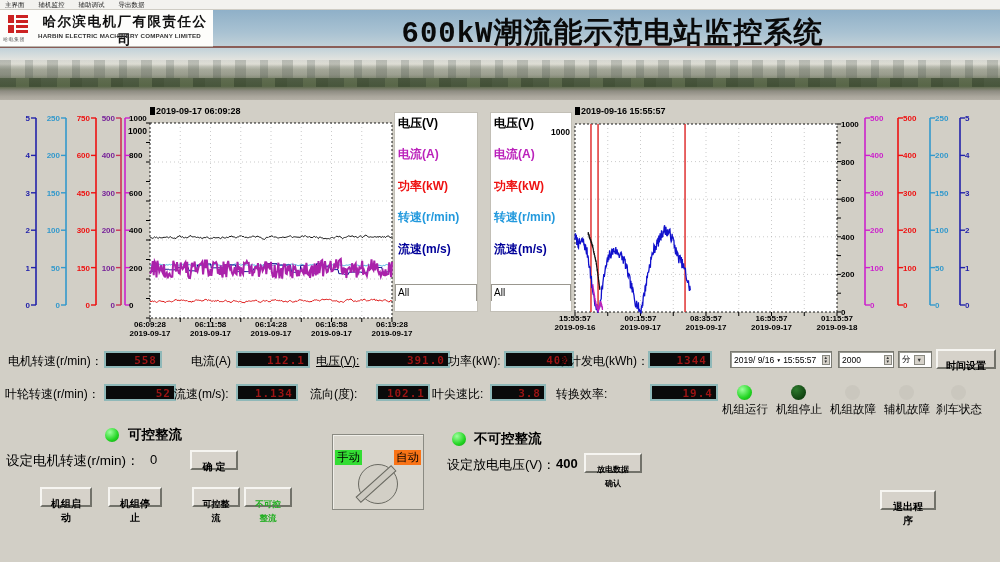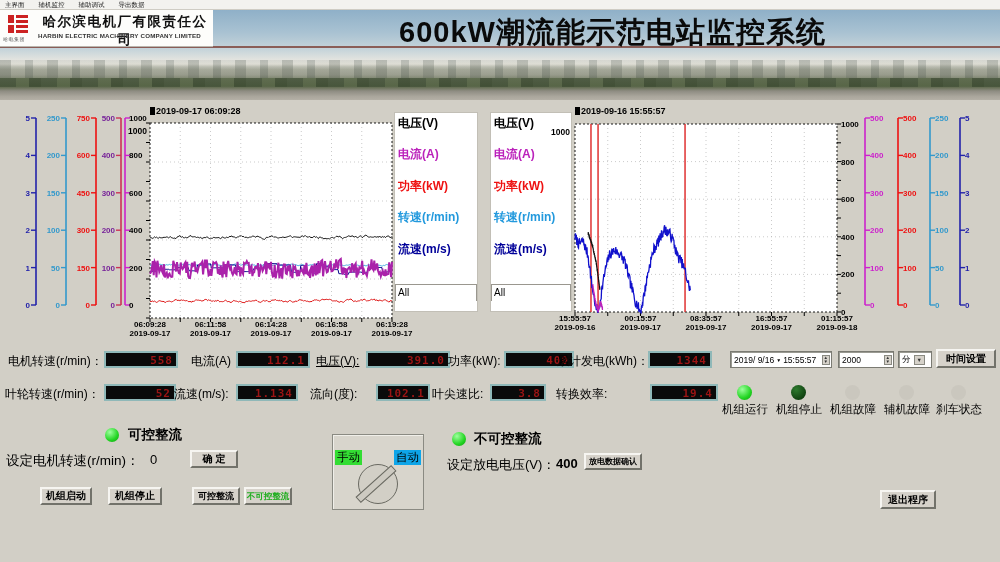--- a/index.html
+++ b/index.html
@@ -13,21 +13,21 @@
   
   .banner{position:absolute;left:0;top:10px;width:1000px;height:90px;overflow:hidden;}
   .photo{position:absolute;inset:0;
     background:linear-gradient(180deg,#8fb0c8 0%,#a9c2d2 25%,#c6d4da 44%,#e2e3df 55%,#ecebe3 60%,#c2c4b8 63%,#a8ab9c 66%,#989c8c 72%,#6d765c 78%,#52603f 84%,#8e8c82 90%,#aaa69c 96%,#b4b0a6 100%);}
   .city{position:absolute;left:0;top:55%;width:100%;height:20%;opacity:.6;
     background:repeating-linear-gradient(90deg,rgba(110,116,106,.65) 0 11px,rgba(168,170,158,.35) 11px 25px,rgba(92,100,92,.55) 25px 33px,rgba(150,152,140,.3) 33px 47px);}
   .trees{position:absolute;left:0;top:76%;width:100%;height:10%;opacity:.8;
     background:repeating-linear-gradient(90deg,#46543c 0 16px,#5a684a 16px 29px,#3e4c34 29px 41px);}
   .redline{position:absolute;left:0;top:36px;width:100%;height:2px;background:#7c4036;opacity:.8;}
   .main-title{position:absolute;left:0;right:0;top:3px;text-align:center;padding-left:225px;
-    font-family:Liberation Sans, sans-serif;font-weight:bold;font-size:29px;color:#0a0a0a;letter-spacing:1px;}
+    font-family:Liberation Mono, monospace;font-weight:bold;font-size:29px;color:#0a0a0a;letter-spacing:1px;}
   .logo-box{position:absolute;left:0;top:0;width:213px;height:37px;background:#fdfdfb;border-bottom:1px solid #b9b6ae;}
   .logo-glyph{position:absolute;left:7px;top:4px;width:22px;height:21px;}
   .logo-caption{position:absolute;left:3px;top:26px;width:30px;font-size:5px;color:#555;letter-spacing:.5px;}
   .company-cn{position:absolute;left:37px;top:3px;font-size:13.5px;font-weight:bold;color:#111;letter-spacing:1.5px;text-align:center;}
   .company-en{position:absolute;left:38px;top:22px;font-size:6.2px;color:#333;font-weight:bold;letter-spacing:.2px;}
   
   .chart-svg{position:absolute;}
   .legend{position:absolute;width:84px;height:200px;background:#fff;border:1px solid #c2bfb6;
     display:flex;flex-direction:column;justify-content:space-between;padding:4px 3px 0 3px;}
   .legend .li{font-size:12px;font-weight:bold;line-height:12px;}
@@ -38,21 +38,21 @@
   .led{position:absolute;height:17px;background:#0a0a0a;border:2px solid #8fb8b8;
     color:#9c1414;font-family:"DejaVu Sans Mono","Liberation Mono",monospace;
     font-size:11px;font-weight:bold;text-align:right;padding:1px 3px 0 0;letter-spacing:1px;}
   .win-input{position:absolute;height:17px;background:#fff;border:1px solid #7a7a72;
     box-shadow:inset 1px 1px 0 #9a9a92;font-size:8.5px;display:flex;align-items:center;padding:0 1px 0 3px;color:#000;}
   .spin{margin-left:auto;display:flex;flex-direction:column;line-height:4px;font-size:4.5px;color:#333;
     background:#d6d2ca;border:1px solid #8a8a82;padding:0 1px;}
   .drop{margin-left:3px;font-size:5.5px;color:#333;background:#d6d2ca;border:1px solid #8a8a82;padding:1px 2px;}
   .btn{position:absolute;background:#d6d2ca;border-top:2px solid #f6f5f1;border-left:2px solid #f6f5f1;
     border-right:2px solid #72726a;border-bottom:2px solid #72726a;
-    font-size:10px;font-weight:bold;color:#000;text-align:center;line-height:14px;padding:0;}
+    font-size:10px;font-weight:bold;color:#000;text-align:center;line-height:14px;padding:8px;}
   .light{position:absolute;width:15px;height:15px;border-radius:50%;}
   .light.on{background:radial-gradient(circle at 35% 30%,#9dff9d,#22d522 60%,#0f9a0f);}
   .light.dark{background:radial-gradient(circle at 35% 30%,#2d7a2d,#114311 70%);}
   .light.ghost{background:#cac7be;}
   .light-label{position:absolute;font-size:11.5px;color:#000;width:56px;text-align:center;white-space:nowrap;}
   .ctl-label{position:absolute;font-size:13px;color:#000;white-space:nowrap;}
   .ctl-label.b{font-weight:bold;font-size:13.5px;}
   .green-text{color:#1fae1f !important;}
   .knob-panel{position:absolute;background:#d8d5cc;border:1px solid #8a8a82;
     box-shadow:inset 1px 1px 0 #f0efe9;}
@@ -341,21 +341,21 @@
         <line x1="104.982" y1="24" x2="104.982" y2="212" stroke="#dd2222" stroke-width="1.4"></line>
         <line x1="112.056" y1="24" x2="112.056" y2="212" stroke="#dd2222" stroke-width="1.4"></line>
         <line x1="199.04" y1="24" x2="199.04" y2="212" stroke="#dd2222" stroke-width="1.4"></line>
         <polyline points="89.0,139.6 89.4,133.3 89.9,137.3 90.3,134.8 90.8,144.9 91.2,137.3 91.7,143.4 92.1,147.4 92.5,148.1 93.0,139.2 93.4,138.9 93.9,143.1 94.3,143.5 94.8,142.1 95.2,141.0 95.7,138.8 96.1,138.3 96.5,141.7 97.0,141.2 97.4,138.5 97.9,144.9 98.3,144.9 98.8,150.3 99.2,144.6 99.6,145.0 100.1,151.3 100.5,154.5 101.0,147.3 101.4,157.6 101.9,155.4 102.3,157.6 102.7,164.7 103.2,168.0 103.6,166.0 104.1,167.8 104.5,178.5 105.0,176.4 105.4,176.4 105.8,186.8 106.3,186.2 106.7,191.3 107.2,194.2 107.6,194.7 108.1,195.1 108.5,201.9 109.0,206.1 109.4,201.1 109.8,206.2 110.3,210.0 110.7,204.1 111.2,210.1 111.6,212.0 112.1,212.0 112.5,207.5 112.9,208.5 113.4,206.3 113.8,206.5 114.3,200.5 114.7,200.1 115.2,198.7 115.6,188.9 116.0,185.6 116.5,189.5 116.9,182.8 117.4,178.2 117.8,174.1 118.3,177.0 118.7,174.1 119.2,169.1 119.6,165.4 120.0,167.1 120.5,165.7 120.9,160.8 121.4,157.3 121.8,162.2 122.3,154.6 122.7,160.1 123.1,157.9 123.6,150.3 124.0,152.3 124.5,157.1 124.9,158.3 125.4,155.3 125.8,149.2 126.2,149.4 126.7,154.7 127.1,151.1 127.6,148.0 128.0,151.1 128.5,151.9 128.9,151.9 129.3,153.8 129.8,147.1 130.2,154.5 130.7,149.8 131.1,149.9 131.6,152.9 132.0,155.1 132.5,152.7 132.9,155.0 133.3,157.8 133.8,155.3 134.2,155.1 134.7,152.7 135.1,152.2 135.6,153.7 136.0,160.1 136.4,155.9 136.9,157.6 137.3,163.6 137.8,157.2 138.2,157.0 138.7,160.4 139.1,158.8 139.5,168.9 140.0,163.4 140.4,168.4 140.9,164.3 141.3,166.9 141.8,176.2 142.2,177.1 142.6,172.9 143.1,175.0 143.5,174.9 144.0,177.0 144.4,188.3 144.9,180.9 145.3,189.3 145.8,183.1 146.2,192.5 146.6,186.9 147.1,189.4 147.5,192.9 148.0,195.4 148.4,199.0 148.9,202.6 149.3,205.8 149.7,206.9 150.2,206.6 150.6,200.9 151.1,209.0 151.5,207.0 152.0,206.6 152.4,202.3 152.8,211.7 153.3,208.8 153.7,210.3 154.2,212.0 154.6,211.0 155.1,212.0 155.5,205.3 156.0,207.9 156.4,203.5 156.8,204.2 157.3,196.1 157.7,194.0 158.2,195.2 158.6,196.2 159.1,185.3 159.5,191.4 159.9,183.6 160.4,185.6 160.8,175.8 161.3,178.2 161.7,172.9 162.2,172.2 162.6,172.1 163.0,169.6 163.5,164.3 163.9,166.5 164.4,167.8 164.8,157.9 165.3,158.5 165.7,156.4 166.1,152.9 166.6,153.6 167.0,154.4 167.5,153.5 167.9,144.6 168.4,145.5 168.8,152.8 169.3,148.8 169.7,146.0 170.1,150.0 170.6,144.4 171.0,139.5 171.5,143.8 171.9,137.8 172.4,146.6 172.8,135.5 173.2,142.4 173.7,139.5 174.1,133.2 174.6,139.5 175.0,139.7 175.5,130.2 175.9,137.8 176.3,134.8 176.8,137.0 177.2,130.7 177.7,133.5 178.1,127.4 178.6,125.2 179.0,130.6 179.5,134.9 179.9,126.7 180.3,131.4 180.8,136.3 181.2,131.4 181.7,129.3 182.1,134.4 182.6,133.6 183.0,132.1 183.4,129.5 183.9,129.1 184.3,133.7 184.8,139.9 185.2,141.8 185.7,140.7 186.1,133.7 186.5,138.3 187.0,136.8 187.4,139.2 187.9,140.5 188.3,148.2 188.8,144.7 189.2,150.9 189.6,154.4 190.1,147.2 190.5,152.6 191.0,156.2 191.4,152.1 191.9,153.1 192.3,156.5 192.8,163.1 193.2,159.4 193.6,155.6 194.1,155.4 194.5,157.4 195.0,163.3 195.4,157.0 195.9,168.3 196.3,159.0 196.7,167.9 197.2,165.9 197.6,163.3 198.1,169.2 198.5,167.9 199.0,168.1 199.4,168.5 199.8,174.3 200.3,178.5 200.7,180.4 201.2,181.1 201.6,182.9 202.1,180.8 202.5,180.8 202.9,186.6 203.4,190.9 203.8,185.8 204.3,190.3" fill="none" stroke="#1111cc" stroke-width="1.3"></polyline>
         <polyline points="102.1,133.8 102.1,134.7 102.2,133.9 102.2,132.0 102.3,132.9 102.3,133.4 102.4,132.9 102.4,132.5 102.5,133.8 102.5,135.6 102.6,134.6 102.6,135.3 102.6,134.8 102.7,134.7 102.7,133.9 102.8,135.8 102.8,133.8 102.9,135.5 102.9,134.6 103.0,134.8 103.0,137.0 103.1,137.1 103.1,135.1 103.1,135.1 103.2,134.8 103.2,135.4 103.3,135.6 103.3,135.8 103.4,135.4 103.4,138.1 103.5,138.3 103.5,137.8 103.6,138.5 103.6,138.2 103.6,138.5 103.7,139.1 103.7,137.8 103.8,137.1 103.8,139.0 103.9,137.4 103.9,139.5 104.0,139.3 104.0,139.8 104.0,139.3 104.1,137.5 104.1,139.9 104.2,139.7 104.2,139.6 104.3,138.8 104.3,139.9 104.4,139.0 104.4,141.1 104.5,140.4 104.5,139.3 104.5,140.4 104.6,139.0 104.6,141.4 104.7,139.0 104.7,140.6 104.8,140.3 104.8,141.3 104.9,141.5 104.9,142.2 105.0,140.6 105.0,142.7 105.0,141.4 105.1,142.8 105.1,141.4 105.2,142.2 105.2,142.0 105.3,143.1 105.3,140.8 105.4,143.5 105.4,142.2 105.5,142.4 105.5,142.9 105.5,142.4 105.6,144.2 105.6,141.8 105.7,143.2 105.7,142.0 105.8,144.7 105.8,144.0 105.9,144.0 105.9,145.0 106.0,145.2 106.0,144.9 106.0,144.4 106.1,146.0 106.1,146.3 106.2,143.7 106.2,145.9 106.3,144.0 106.3,144.1 106.4,146.6 106.4,145.5 106.5,145.9 106.5,145.3 106.5,146.9 106.6,147.3 106.6,147.0 106.7,145.9 106.7,146.2 106.8,146.1 106.8,147.0 106.9,148.2 106.9,147.9 107.0,147.0 107.0,147.6 107.0,147.3 107.1,149.5 107.1,149.0 107.2,149.1 107.2,149.0 107.3,148.2 107.3,149.9 107.4,151.5 107.4,151.6 107.5,151.1 107.5,150.7 107.5,151.6 107.6,152.1 107.6,150.8 107.7,152.9 107.7,151.3 107.8,151.8 107.8,151.2 107.9,151.4 107.9,153.2 107.9,152.5 108.0,153.8 108.0,154.3 108.1,154.4 108.1,152.7 108.2,153.7 108.2,153.0 108.3,153.6 108.3,154.0 108.4,153.0 108.4,153.2 108.4,154.9 108.5,155.3 108.5,155.8 108.6,155.6 108.6,155.6 108.7,156.3 108.7,156.6 108.8,157.0 108.8,155.3 108.9,155.8 108.9,156.8 108.9,156.5 109.0,158.1 109.0,156.8 109.1,157.5 109.1,157.8 109.2,158.7 109.2,158.3 109.3,157.2 109.3,159.7 109.4,157.4 109.4,159.1 109.4,158.8 109.5,159.2 109.5,160.4 109.6,160.0 109.6,160.7 109.7,160.8 109.7,160.7 109.8,161.7 109.8,161.9 109.9,159.8 109.9,160.4 109.9,161.7 110.0,161.1 110.0,161.6 110.1,160.8 110.1,161.5 110.2,161.3 110.2,163.7 110.3,164.8 110.3,164.5 110.4,162.9 110.4,164.6 110.4,163.4 110.5,164.2 110.5,164.4 110.6,166.5 110.6,165.6 110.7,166.2 110.7,167.5 110.8,165.8 110.8,166.5 110.9,167.0 110.9,167.9 110.9,167.2 111.0,169.4 111.0,170.3 111.1,168.9 111.1,170.9 111.2,171.0 111.2,168.9 111.3,169.8 111.3,169.4 111.4,170.5 111.4,170.2 111.4,171.6 111.5,171.4 111.5,172.4 111.6,173.0 111.6,172.1 111.7,172.2 111.7,173.5 111.8,174.5 111.8,173.3 111.8,175.4 111.9,175.1 111.9,174.8 112.0,176.3 112.0,174.6 112.1,175.5 112.1,175.7 112.2,177.7 112.2,176.3 112.3,178.3 112.3,178.9 112.3,177.2 112.4,177.6 112.4,180.0 112.5,179.1 112.5,180.4 112.6,178.8 112.6,181.5 112.7,182.1 112.7,182.3 112.8,180.1 112.8,180.9 112.8,181.7 112.9,183.2 112.9,183.9 113.0,184.1 113.0,181.9 113.1,184.0 113.1,182.4 113.2,185.6 113.2,184.4 113.3,183.7 113.3,185.3 113.3,185.4 113.4,185.8 113.4,187.5 113.5,186.5 113.5,186.4 113.6,187.0 113.6,188.9 113.7,186.4 113.7,189.3 113.8,189.8 113.8,189.1 113.8,187.9 113.9,189.3" fill="none" stroke="#111111" stroke-width="1.1"></polyline>
         <polyline points="106.8,186.9 106.9,187.7 106.9,184.0 106.9,188.7 107.0,187.2 107.0,187.6 107.0,188.4 107.1,185.6 107.1,189.5 107.2,189.7 107.2,186.4 107.2,186.5 107.3,189.0 107.3,189.0 107.3,191.0 107.4,188.3 107.4,191.4 107.4,190.0 107.5,191.9 107.5,189.7 107.6,189.4 107.6,190.3 107.6,191.3 107.7,189.4 107.7,193.4 107.7,192.9 107.8,192.5 107.8,192.1 107.9,191.3 107.9,191.8 107.9,192.3 108.0,193.5 108.0,195.5 108.0,192.1 108.1,193.6 108.1,192.2 108.2,195.2 108.2,194.3 108.2,196.8 108.3,193.3 108.3,193.9 108.3,197.4 108.4,195.2 108.4,194.6 108.5,196.2 108.5,198.1 108.5,196.0 108.6,198.8 108.6,195.1 108.6,196.6 108.7,196.1 108.7,196.2 108.8,198.9 108.8,198.5 108.8,200.2 108.9,199.8 108.9,200.9 108.9,199.1 109.0,198.3 109.0,200.8 109.1,197.9 109.1,198.7 109.1,202.2 109.2,199.3 109.2,201.6 109.2,202.7 109.3,200.1 109.3,200.2 109.4,203.5 109.4,203.8 109.4,200.9 109.5,202.6 109.5,202.8 109.5,203.8 109.6,201.4 109.6,205.3 109.6,204.8 109.7,201.1 109.7,201.3 109.8,204.1 109.8,202.6 109.8,205.1 109.9,203.7 109.9,205.8 109.9,203.9 110.0,206.0 110.0,206.4 110.1,205.6 110.1,203.9 110.1,203.8 110.2,204.7 110.2,205.7 110.2,207.1 110.3,203.7 110.3,203.8 110.4,204.8 110.4,204.5 110.4,205.7 110.5,206.8 110.5,206.7 110.5,204.2 110.6,206.2 110.6,207.0 110.7,207.4 110.7,205.8 110.7,208.6 110.8,204.7 110.8,208.0 110.8,208.8 110.9,205.2 110.9,205.4 111.0,208.2 111.0,206.8 111.0,207.3 111.1,205.4 111.1,208.6 111.1,207.1 111.2,209.5 111.2,206.9 111.3,206.6 111.3,209.4 111.3,208.4 111.4,208.4 111.4,210.3 111.4,209.4 111.5,206.3 111.5,207.9 111.6,209.5 111.6,209.0 111.6,207.4 111.7,209.4 111.7,210.0 111.7,209.1 111.8,207.7 111.8,209.4 111.8,210.3 111.9,211.0 111.9,211.6 112.0,208.8 112.0,211.6 112.0,208.7 112.1,210.6 112.1,211.9 112.1,208.5 112.2,208.7 112.2,211.8 112.3,211.8 112.3,211.6 112.3,211.1 112.4,209.7 112.4,210.4 112.4,206.8 112.5,207.3 112.5,210.4 112.6,209.9 112.6,210.0 112.6,206.2 112.7,207.4 112.7,206.9 112.7,210.0 112.8,209.3 112.8,207.3 112.9,208.8 112.9,207.0 112.9,206.6 113.0,208.5 113.0,209.1 113.0,209.1 113.1,205.1 113.1,205.5 113.2,208.6 113.2,205.1 113.2,205.2 113.3,208.7 113.3,206.7 113.3,206.0 113.4,205.9 113.4,206.7 113.5,208.3 113.5,204.7 113.5,208.0 113.6,207.3 113.6,206.8 113.6,204.2 113.7,206.2 113.7,204.6 113.8,206.5 113.8,205.0 113.8,206.0 113.9,206.9 113.9,206.1 113.9,205.4 114.0,204.0 114.0,205.9 114.0,202.6 114.1,203.0 114.1,205.0 114.2,202.9 114.2,205.4 114.2,203.3 114.3,205.6 114.3,205.0 114.3,203.2 114.4,203.2 114.4,203.6 114.5,205.3 114.5,202.0 114.5,202.9 114.6,202.5 114.6,204.3 114.6,203.1 114.7,202.6 114.7,202.0 114.8,201.1 114.8,201.6 114.8,205.3 114.9,201.4 114.9,203.8 114.9,203.7 115.0,205.7 115.0,205.7 115.1,202.1 115.1,202.2 115.1,201.8 115.2,204.4 115.2,203.0 115.2,204.1 115.3,203.5 115.3,204.7 115.4,204.2 115.4,206.2 115.4,203.1 115.5,205.6 115.5,205.1 115.5,206.9 115.6,206.0 115.6,204.8 115.7,206.6 115.7,205.3 115.7,204.1 115.8,207.2 115.8,204.4 115.8,204.9 115.9,205.1 115.9,206.1 116.0,207.6 116.0,207.3 116.0,207.6 116.1,207.4 116.1,208.3 116.1,206.4 116.2,206.1 116.2,209.4 116.2,206.4 116.3,206.8 116.3,209.0 116.4,208.3 116.4,206.8 116.4,207.1 116.5,210.0 116.5,207.3" fill="none" stroke="#bb22bb" stroke-width="1.1"></polyline>
       </g>
     </svg>
 
   <div class="rlabel" style="left:8px;top:353px;">电机转速(r/min)：</div>
-  <div class="led" style="left:104px;top:351px;width:74px;">558</div>
+  <div class="led" style="left:104px;top:351px;width:58px;">558</div>
   <div class="rlabel" style="left:191px;top:353px;">电流(A)：</div>
   <div class="led" style="left:236px;top:351px;width:74px;">112.1</div>
   <div class="rlabel" style="left:316px;top:353px;text-decoration:underline;">电压(V):</div>
   <div class="led" style="left:366px;top:351px;width:84px;">391.0</div>
   <div class="rlabel" style="left:448px;top:353px;">功率(kW):</div>
   <div class="led" style="left:504px;top:351px;width:70px;">400</div>
   <div class="rlabel" style="left:557px;top:353px;">累计发电(kWh)：</div>
   <div class="led" style="left:648px;top:351px;width:64px;">1344</div>
 
   <div class="win-input" style="left:730px;top:351px;width:102px;">
@@ -411,21 +411,21 @@
   <button class="btn" style="left:190px;top:450px;width:48px;height:18px;">确  定</button>
 
   <button class="btn" style="left:40px;top:487px;width:52px;height:18px;">机组启动</button>
   <button class="btn" style="left:108px;top:487px;width:54px;height:18px;">机组停止</button>
   <button class="btn" style="left:192px;top:487px;width:48px;height:18px;font-size:9px;">可控整流</button>
   <button class="btn green-text" style="left:244px;top:487px;width:48px;height:18px;font-size:8.5px;">不可控整流</button>
 
   <div class="knob-panel" style="left:332px;top:434px;width:92px;height:76px;">
     <div class="knob-title">机组</div>
     <div class="tag" style="left:2px;top:15px;background:#33dd33;">手动</div>
-    <div class="tag" style="right:2px;top:15px;background:#0ea5e9;">自动</div>
+    <div class="tag" style="right:2px;top:15px;background:#f97316;">自动</div>
     <div class="knob" style="left:25px;top:29px;"></div>
     <div class="knob-handle" style="left:19px;top:45px;"></div>
   </div>
 
   <div class="light on" style="left:452px;top:432px;width:14px;height:14px;"></div>
   <div class="ctl-label b" style="left:474px;top:430px;">不可控整流</div>
   <div class="ctl-label" style="left:447px;top:456px;">设定放电电压(V)：</div>
   <div class="ctl-label" style="left:556px;top:456px;font-weight:bold;">400</div>
   <button class="btn" style="left:584px;top:453px;width:58px;height:17px;font-size:8px;">放电数据确认</button>
 

